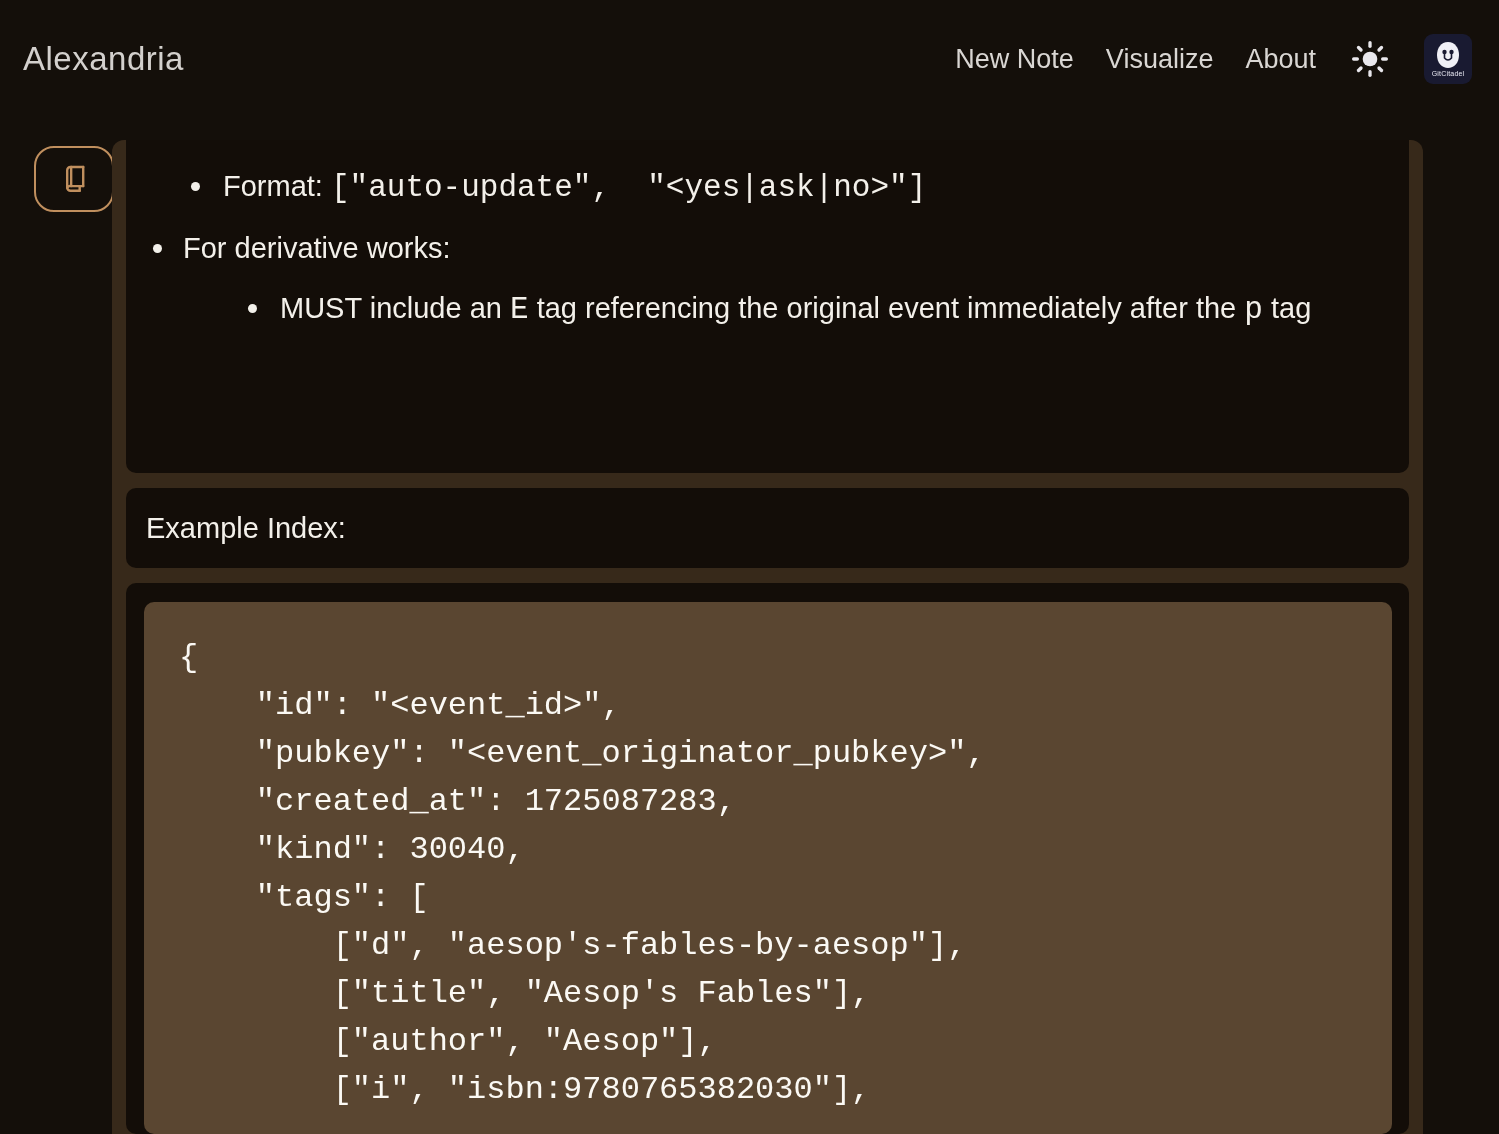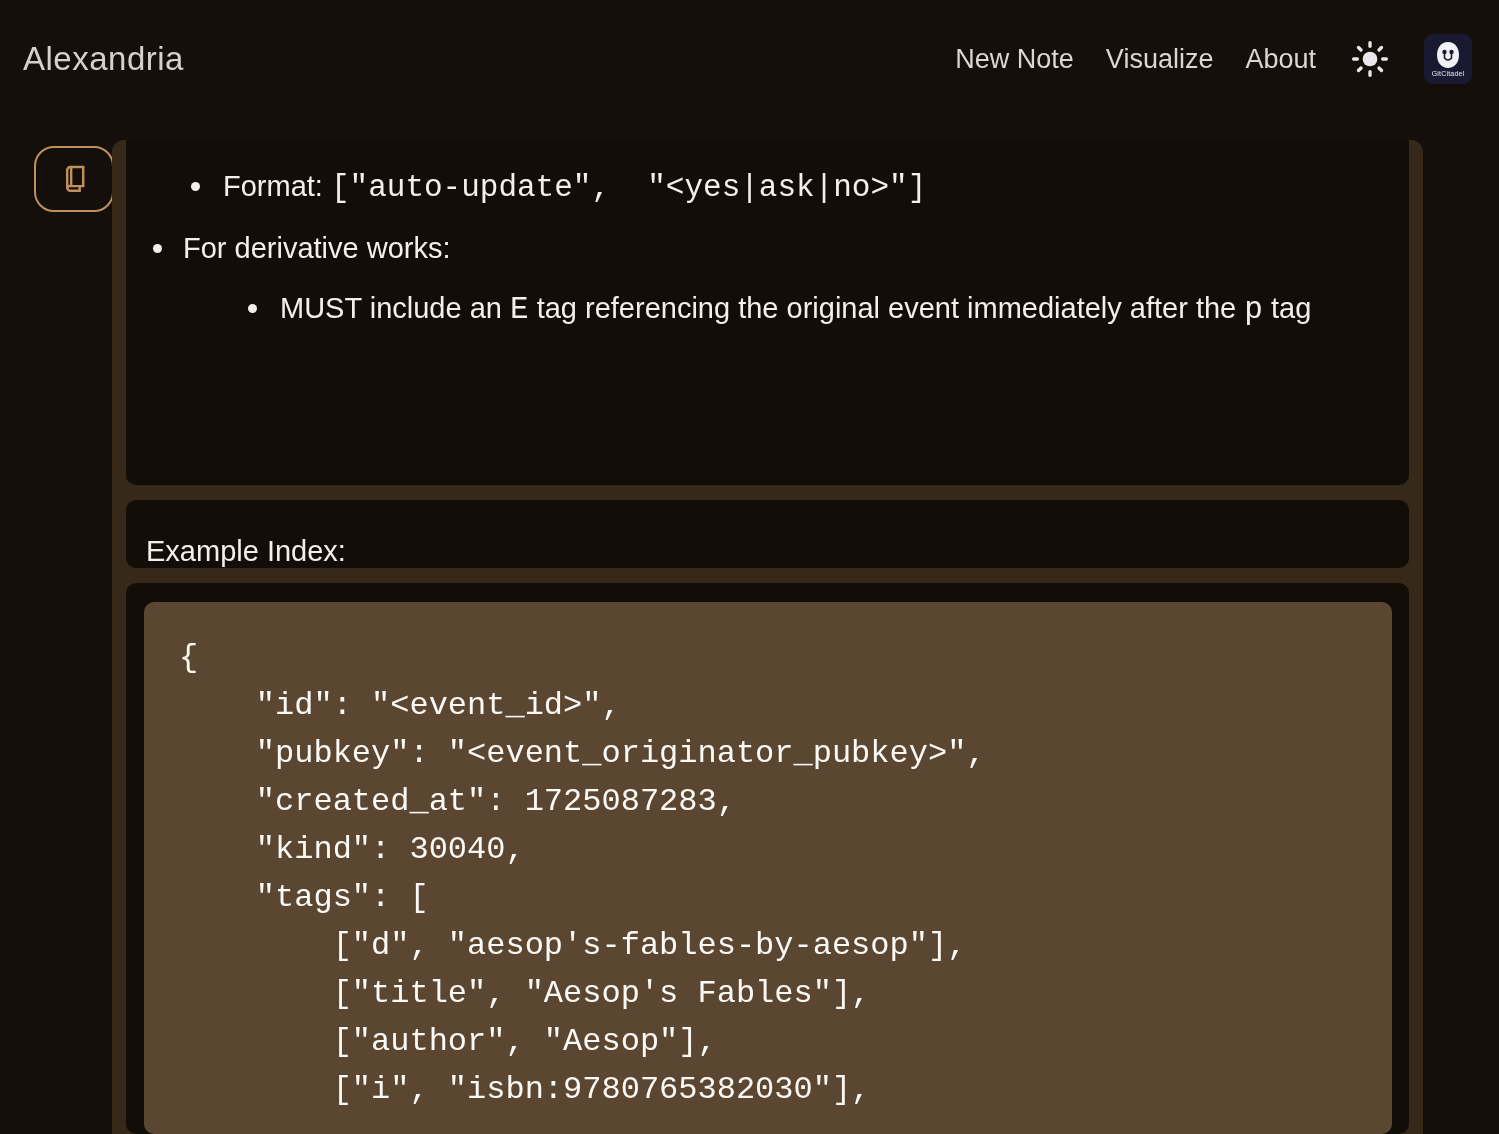--- a/index.html
+++ b/index.html
@@ -50,21 +50,21 @@
   .frame {
     position:absolute; left:112px; top:140px; width:1311px; height:994px;
     background:#37291a; border-radius:12px 12px 0 0;
     padding:0 14px; overflow:hidden;
     display:flex; flex-direction:column; gap:15px;
   }
   .card {
     background:#130d08; border-radius:10px; width:100%;
   }
   .card-bullets { height:353px; border-radius:0 0 10px 10px; overflow:hidden; }
-  .card-heading { height:68px; flex:none; display:flex; align-items:flex-end; padding-left:20px; }
+  .card-heading { height:80px; flex:none; display:flex; align-items:center; padding-left:20px; }
   .card-code { flex:1 0 auto; padding:19px 17px 0 18px; }
 
   
   .b-list { list-style:none; padding-top:25px; font-size:29px; }
   .b-list li { position:relative; line-height:42px; margin-bottom:18px; color:#f3f0ea; }
   .b-list li.lv1 { padding-left:57px; margin-top:8px; }
   .b-list li.lv2 { padding-left:97px; }
   .b-list li::before {
     content:""; position:absolute; top:17px; width:9px; height:9px;
     border-radius:50%; background:#f3f0ea;

